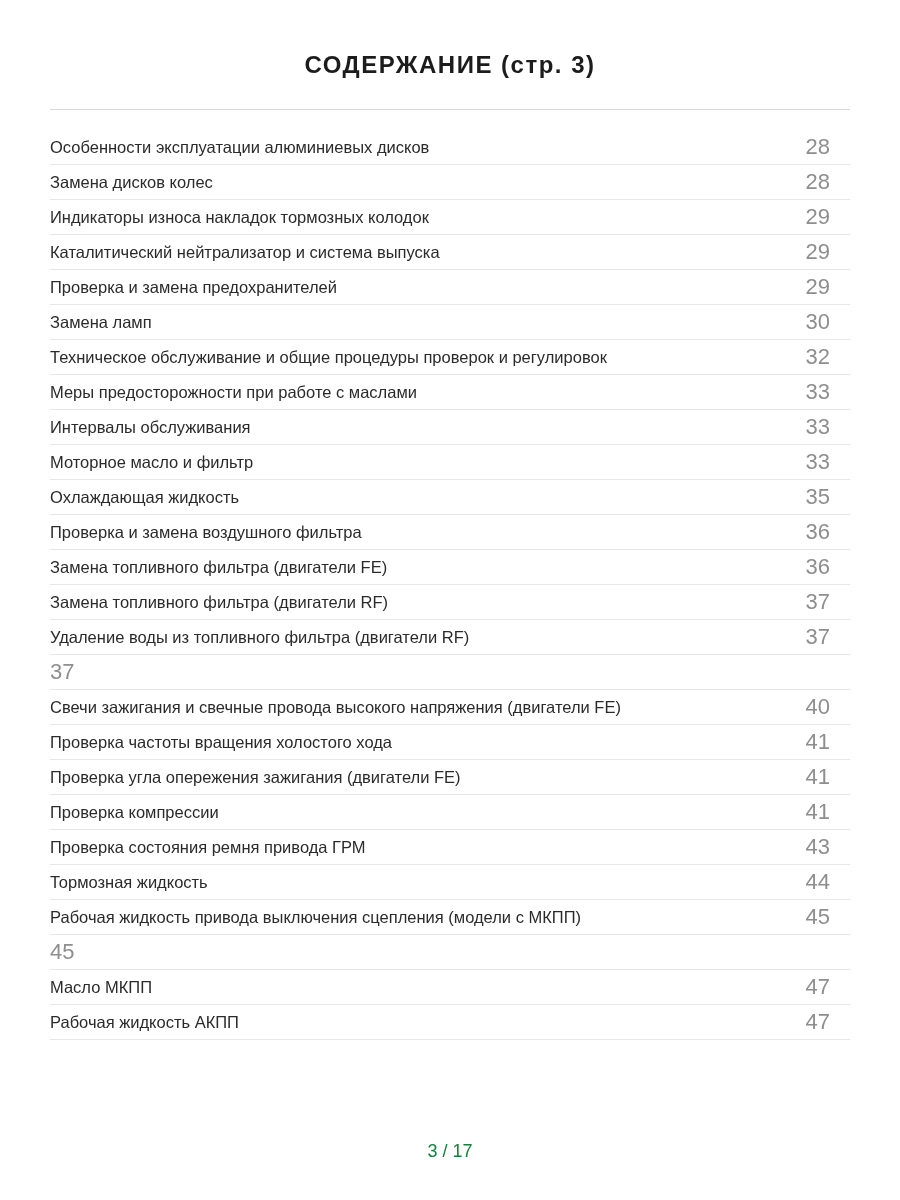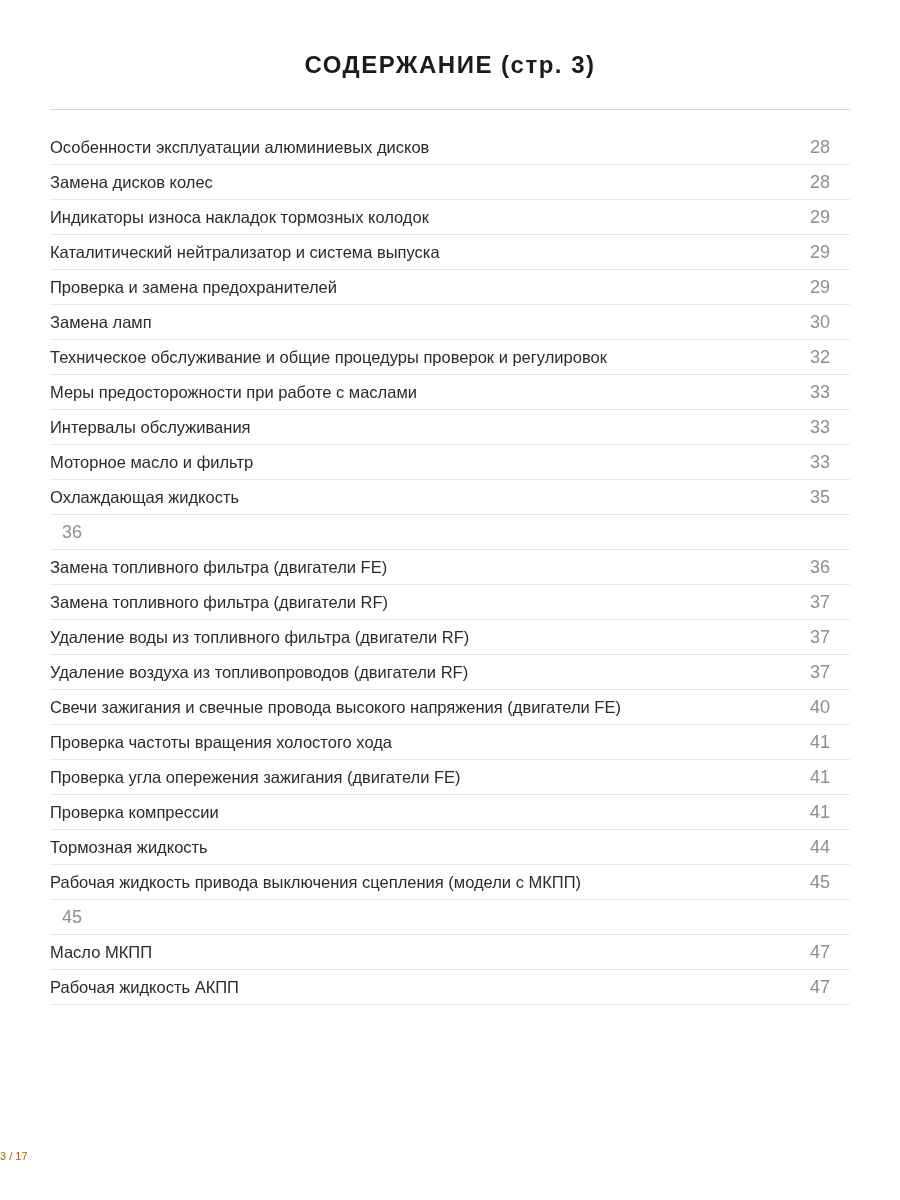--- a/index.html
+++ b/index.html
@@ -42,33 +42,33 @@
     border-bottom: 1px solid #e7e7e7;
     cursor: pointer;
     gap: 21px;
   }
   .toc-label {
     font-size: 16.5px;
     color: #2b2b2b;
     white-space: nowrap;
   }
   .toc-page {
-    font-size: 18px;
+    font-size: 22px;
     color: #8e8e8e;
     padding-right: 20px;
     flex-shrink: 0;
-    margin-left: 12px;
   }
   .footer {
     position: absolute;
     bottom: 38px;
     left: 0;
     width: 100%;
-    font-size: 11px;
-    color: #a16207;
+    text-align: center;
+    font-size: 18px;
+    color: #15803d;
   }
 </style>
 </head>
 <body>
 
 <h1 class="page-title">СОДЕРЖАНИЕ (стр. 3)</h1>
 
 <hr class="top-divider">
 
 <div class="toc" id="toc-list">
@@ -121,40 +121,40 @@
     <span class="toc-label">Моторное масло и фильтр</span>
     <span class="toc-page">33</span>
   </div>
 
   <div class="toc-row">
     <span class="toc-label">Охлаждающая жидкость</span>
     <span class="toc-page">35</span>
   </div>
 
   <div class="toc-row">
+    <span class="toc-label">Проверка и замена воздушного фильтра</span>
     <span class="toc-page">36</span>
   </div>
 
   <div class="toc-row">
     <span class="toc-label">Замена топливного фильтра (двигатели FE)</span>
     <span class="toc-page">36</span>
   </div>
 
   <div class="toc-row">
     <span class="toc-label">Замена топливного фильтра (двигатели RF)</span>
     <span class="toc-page">37</span>
   </div>
 
   <div class="toc-row">
     <span class="toc-label">Удаление воды из топливного фильтра (двигатели RF)</span>
     <span class="toc-page">37</span>
   </div>
 
   <div class="toc-row">
-    <span class="toc-label">Удаление воздуха из топливопроводов (двигатели RF)</span>
     <span class="toc-page">37</span>
   </div>
 
 
   <div class="toc-row">
     <span class="toc-label">Свечи зажигания и свечные провода высокого напряжения (двигатели FE)</span>
     <span class="toc-page">40</span>
   </div>
 
   <div class="toc-row">
@@ -166,20 +166,24 @@
     <span class="toc-label">Проверка угла опережения зажигания (двигатели FE)</span>
     <span class="toc-page">41</span>
   </div>
 
   <div class="toc-row">
     <span class="toc-label">Проверка компрессии</span>
     <span class="toc-page">41</span>
   </div>
 
 
+  <div class="toc-row">
+    <span class="toc-label">Проверка состояния ремня привода ГРМ</span>
+    <span class="toc-page">43</span>
+  </div>
 
   <div class="toc-row">
     <span class="toc-label">Тормозная жидкость</span>
     <span class="toc-page">44</span>
   </div>
 
   <div class="toc-row">
     <span class="toc-label">Рабочая жидкость привода выключения сцепления (модели с МКПП)</span>
     <span class="toc-page">45</span>
   </div>

